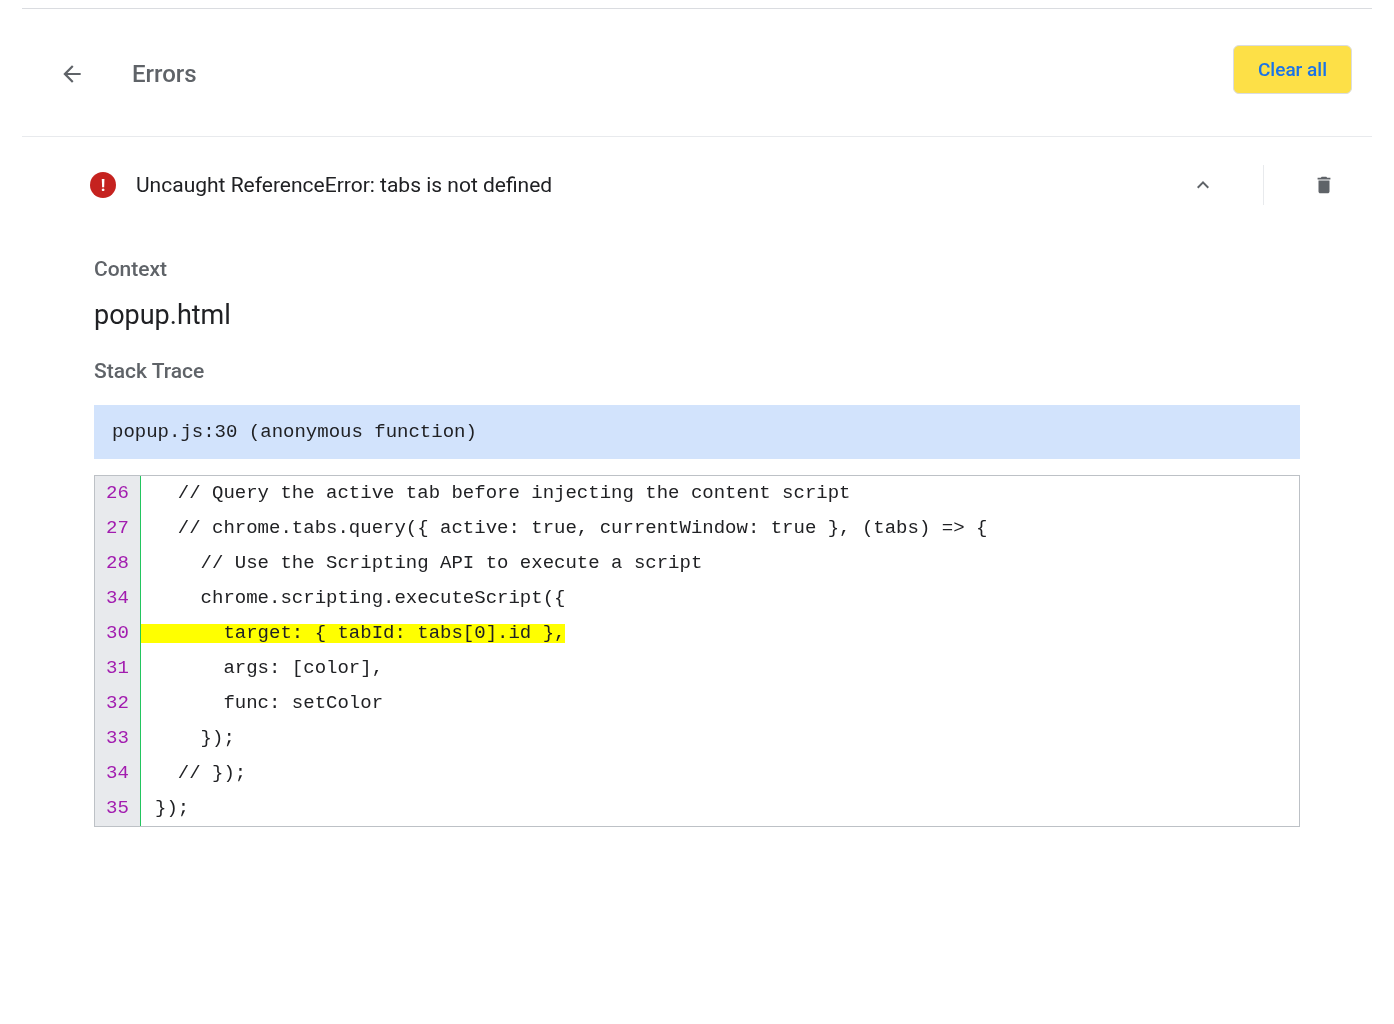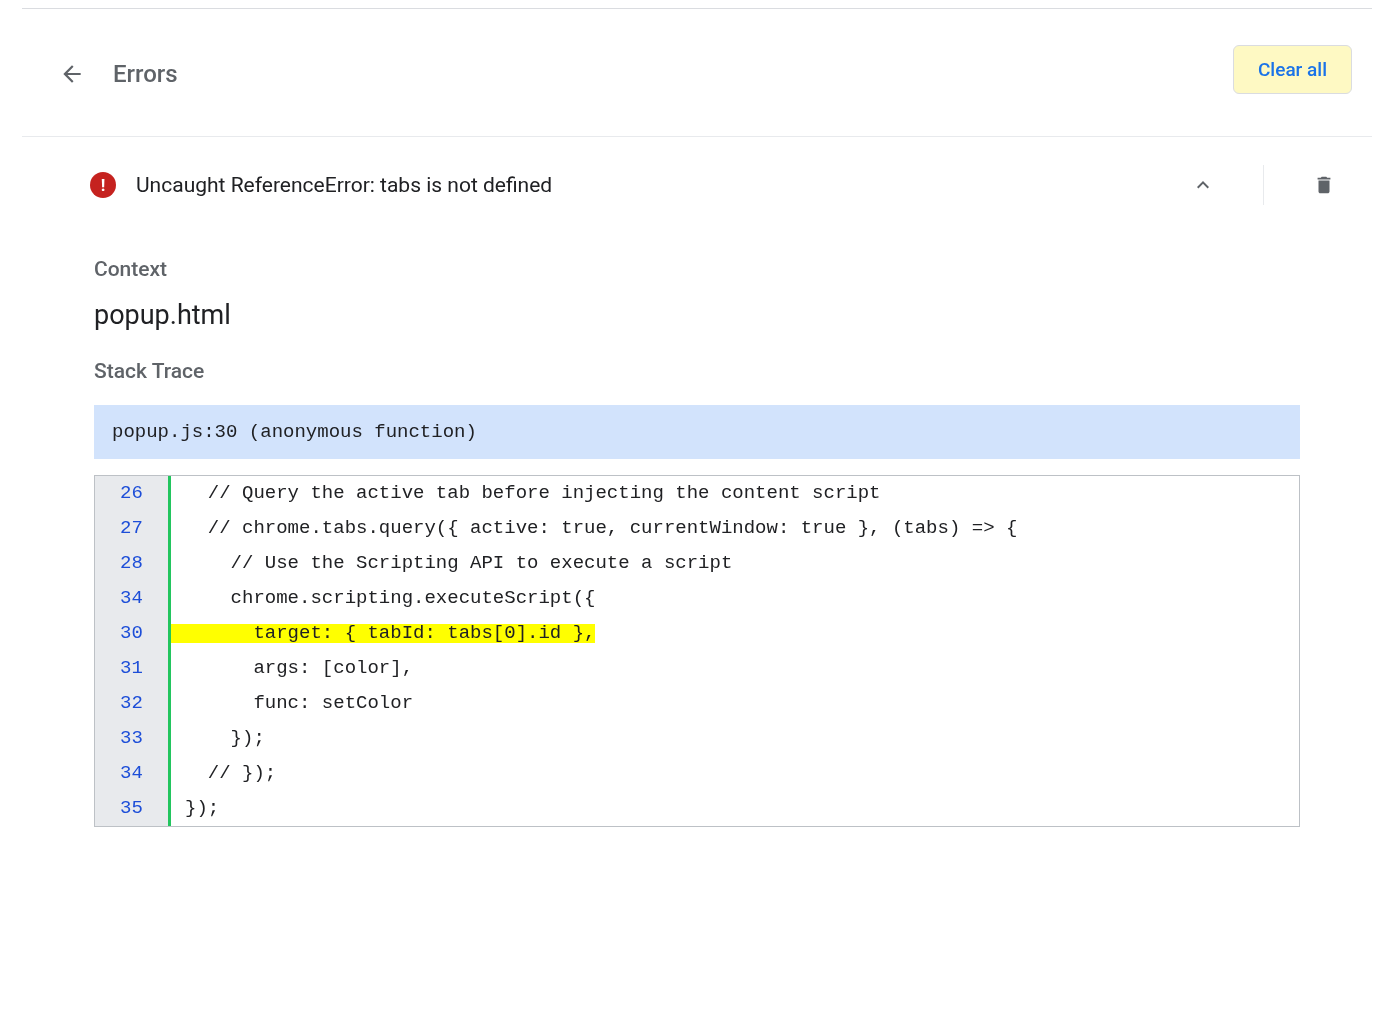--- a/index.html
+++ b/index.html
@@ -23,21 +23,21 @@
     }
     .header-bar {
       display: flex;
       align-items: center;
       justify-content: space-between;
       padding: 24px 20px 24px 36px;
     }
     .header-left {
       display: flex;
       align-items: center;
-      gap: 27px;
+      gap: 46px;
       margin-top: 8px;
     }
     .back-arrow {
       width: 28px;
       height: 28px;
       display: flex;
       align-items: center;
       justify-content: center;
       cursor: pointer;
       color: #5f6368;
@@ -46,21 +46,21 @@
       width: 26px;
       height: 26px;
       fill: #5f6368;
     }
     .page-title {
       font-size: 24px;
       font-weight: 500;
       color: #5f6368;
     }
     .clear-all-btn {
-      background: #fef9c3;
+      background: #fde047;
       border: 1px solid #dadce0;
       color: #1a73e8;
       font-size: 19px;
       font-weight: 500;
       padding: 12px 24px;
       border-radius: 6px;
       cursor: pointer;
       font-family: inherit;
     }
     .divider {
@@ -152,25 +152,25 @@
       border: 1px solid #bdc1c6;
       font-family: "Courier New", Courier, monospace;
       font-size: 19px;
       line-height: 1.0;
     }
     .code-row {
       display: flex;
       align-items: stretch;
     }
     .line-number {
-      width: 76px;
+      width: 46px;
       text-align: center;
       background: #e8eaed;
-      border-right: 3px solid #22c55e;
-      color: #1d4ed8;
+      border-right: 1px solid #22c55e;
+      color: #a21caf;
       padding: 8px 0;
       flex-shrink: 0;
     }
     .line-content {
       padding: 8px 14px;
       white-space: pre;
       flex: 1;
     }
     .line-content.highlighted {
       display: flex;

